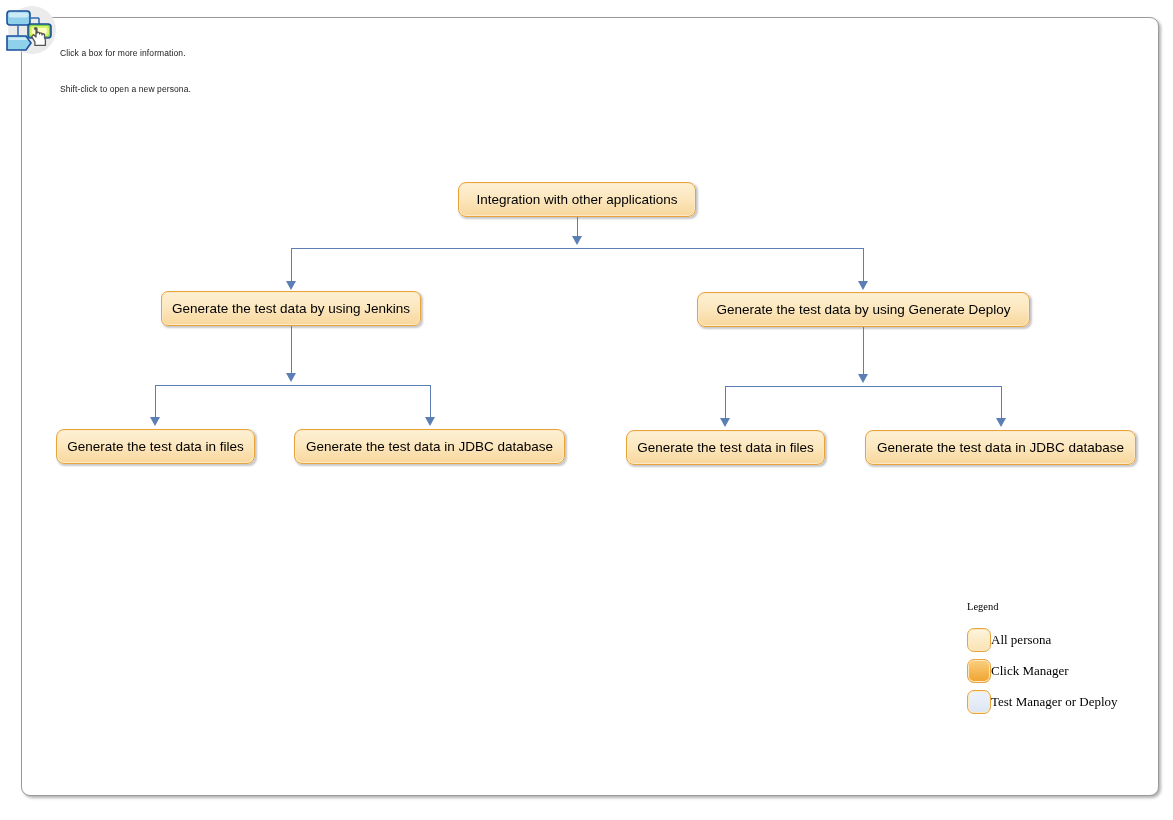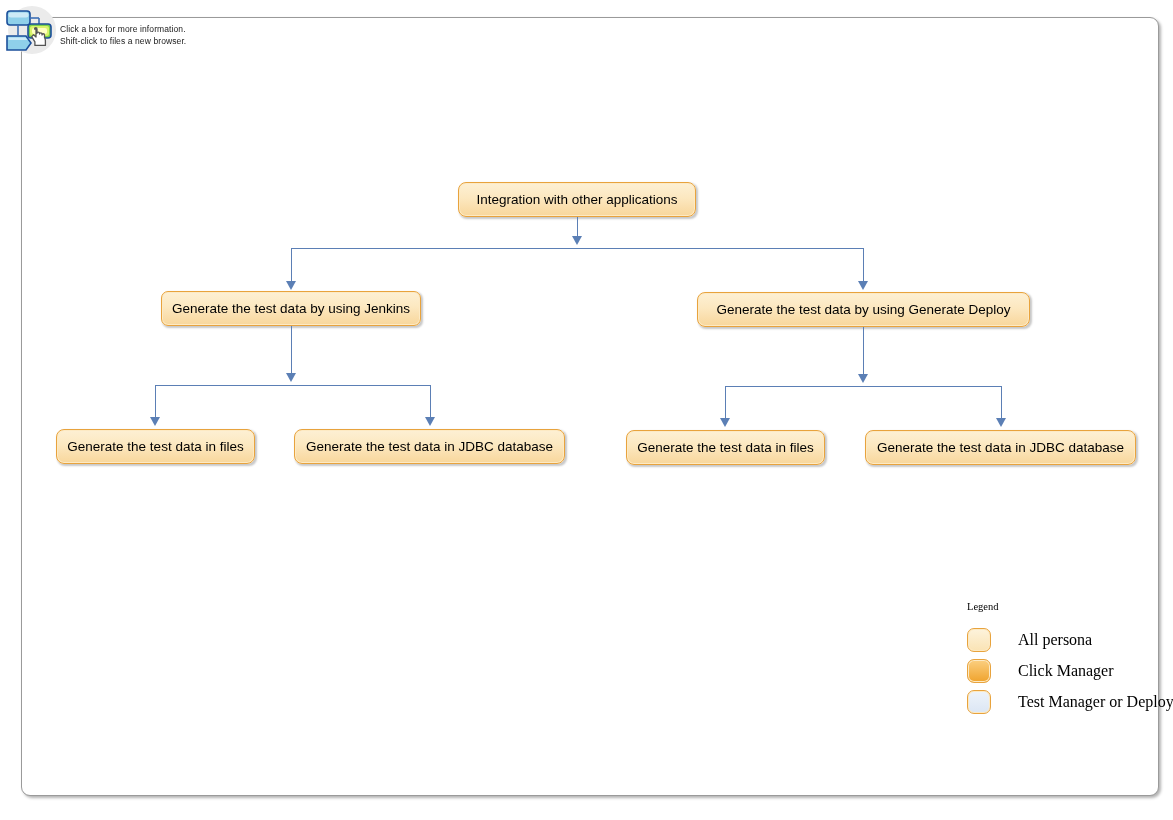--- a/index.html
+++ b/index.html
@@ -41,21 +41,21 @@
   }
   #hint-text {
     position: absolute;
     left: 60px;
     top: 23px;
     font-size: 8.5px;
     line-height: 12px;
     color: #1a1a1a;
     white-space: nowrap;
   }
-  #hint-text div { letter-spacing: 0.1px; }
+  #hint-text div { letter-spacing: 0.1px; margin-top: 24px; }
 
   
   #canvas {
     position: absolute;
     left: 0; top: 0;
     width: 1173px;
     height: 820px;
     pointer-events: none;
   }
   #canvas > * { pointer-events: auto; }
@@ -136,23 +136,23 @@
   }
   .swatch.tester {
     background: linear-gradient(to bottom, #a9c3e2 0%, #7fa3cd 100%);
     border-color: #e8a33d;
   }
   .swatch.tm-or-tester {
     background: linear-gradient(to bottom, #eef3fa 0%, #dbe6f4 100%);
     border-color: #e8a33d;
   }
   .legend-label {
-    font-size: 16px;
+    font-size: 13px;
     color: #000;
-    margin-left: 27px;
+    margin-left: 0;
     white-space: nowrap;
   }
 </style>
 </head>
 <body>
 
 <div id="frame"></div>
 
 <div id="hint-icon">
   <svg width="56" height="56" viewBox="0 0 56 56">
@@ -175,21 +175,21 @@
 
     <path d="M34 27 v8 l-2.5 -2.2 -1.8 1.8 3.2 5.2 v3.6 h10.5 v-4.6
              c0 -1.6 -0.4 -2.6 -0.9 -3.4 l0 -2.4 a1.25 1.25 0 0 0 -2.5 0
              l0 -0.9 a1.25 1.25 0 0 0 -2.5 0 l0 -0.8 a1.25 1.25 0 0 0 -2.5 0
              l0 -4.3 a1.25 1.25 0 0 0 -2.5 0 z" fill="#ffffff" stroke="#555555" stroke-width="1.3" stroke-linejoin="round"></path>
   </svg>
 </div>
 
 <div id="hint-text">
   <div>Click a box for more information.</div>
-  <div>Shift-click to files a new browser.</div>
+  <div>Shift-click to open a new persona.</div>
 </div>
 
 <div id="canvas">
 
   <div class="node" id="node-root" style="left:458px; top:182px; width:238px; height:35px;justify-content:center;">
     <span class="node-label">Integration with other applications</span>
   </div>
 
   <div class="vline" style="left:577px; top:217px; height:22px;"></div>
   <div class="arrow" style="left:572px; top:236px;"></div>

